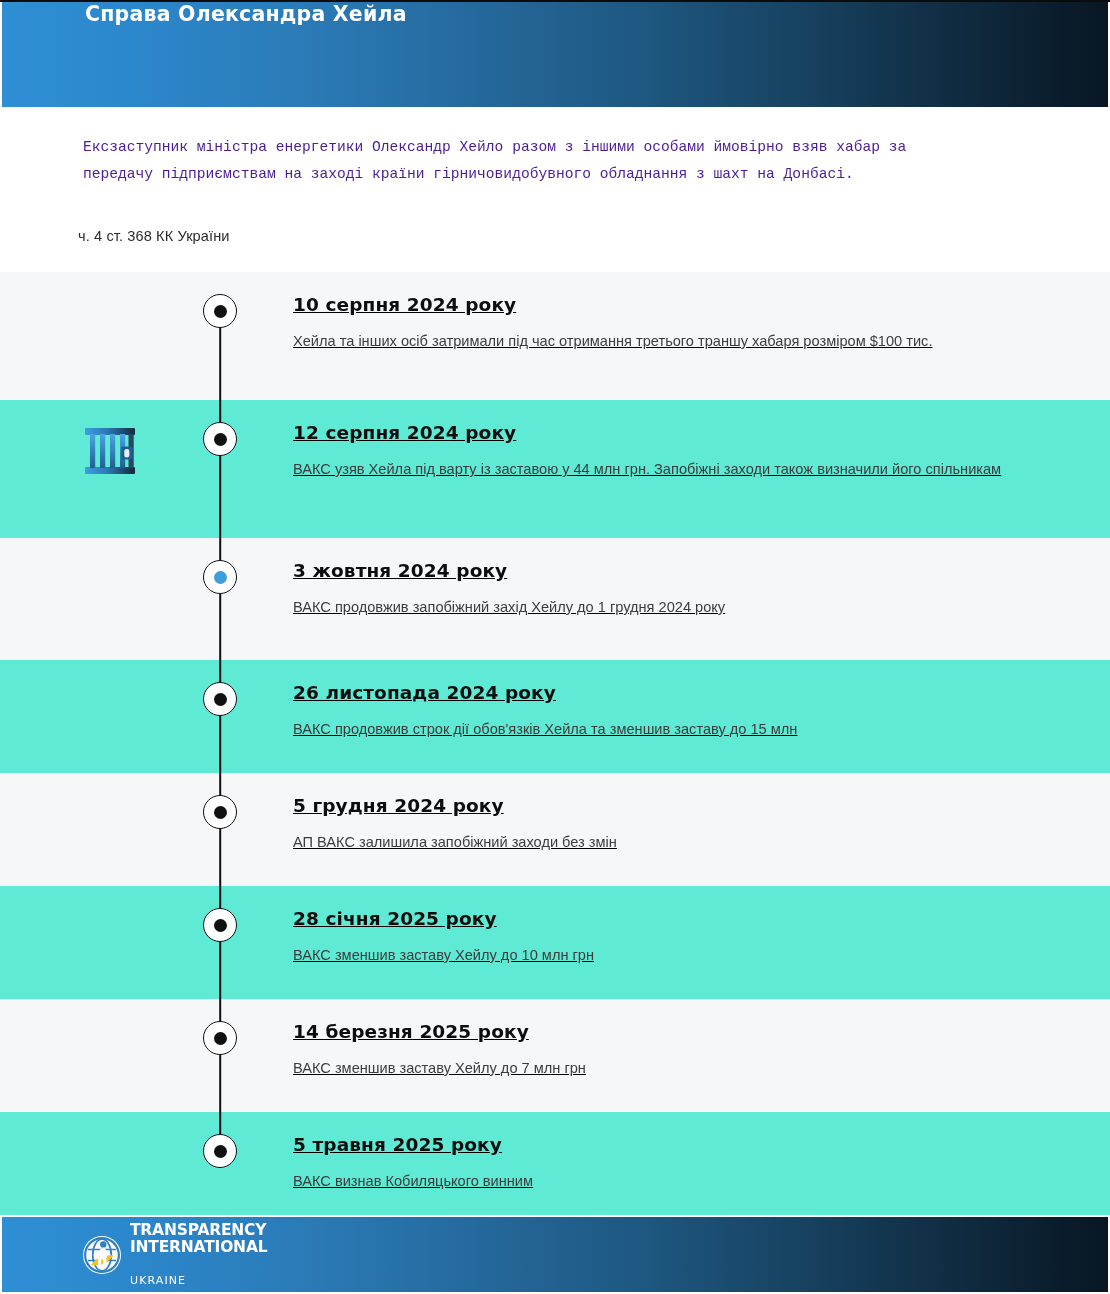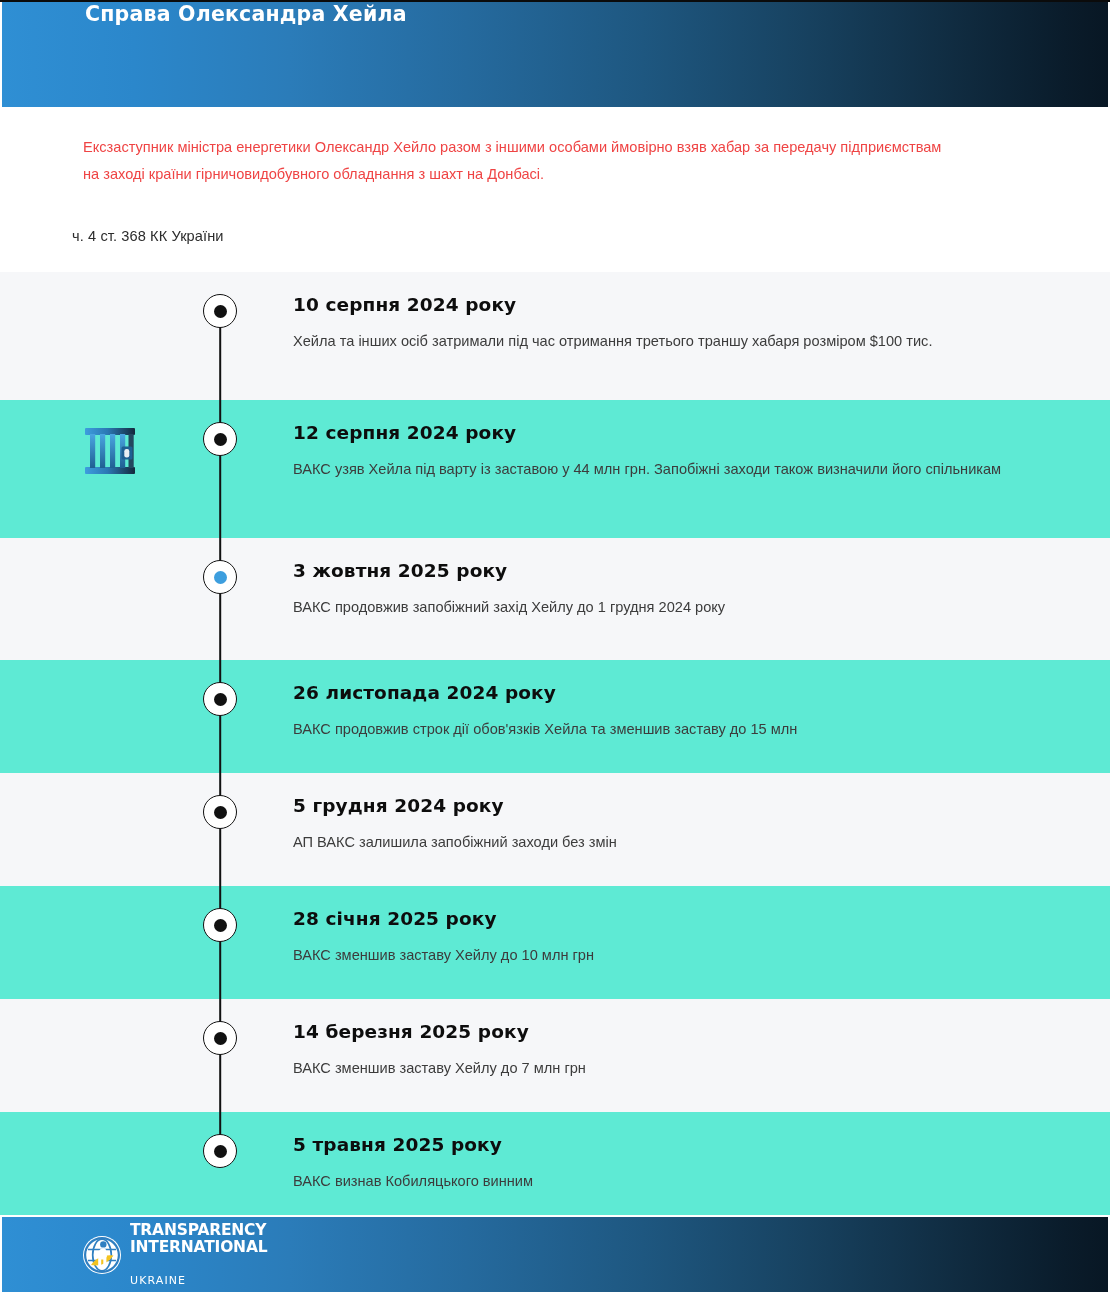--- a/index.html
+++ b/index.html
@@ -59,27 +59,27 @@
   .intro {
     position: absolute;
     left: 83px;
     top: 134px;
     width: 870px;
   }
 
   .intro-desc {
     font-size: 14.6px;
     line-height: 27px;
-    color: #ef4444;
-    font-family: Liberation Sans, sans-serif;
+    color: #4c1d95;
+    font-family: Liberation Mono, monospace;
   }
 
   .statute {
     position: absolute;
-    left: 72px;
+    left: 78px;
     top: 228px;
     font-size: 14.6px;
     color: #2c2c2c;
     letter-spacing: 0.1px;
   }
 
   
   .timeline {
     position: absolute;
     left: 0;
@@ -129,20 +129,21 @@
     height: 13px;
     border-radius: 50%;
     background: #111111;
   }
   .tl-marker.current .dot { background: #3d9ede; }
 
   .tl-body {
     margin-left: 293px;
     padding-right: 84px;
     padding-top: 22px;
+    text-decoration: underline;
   }
 
   .tl-date {
     font-size: 18.5px;
     font-weight: 700;
     color: #0d0d0d;
     letter-spacing: 0.1px;
     font-family: "DejaVu Sans", "Liberation Sans", sans-serif;
     white-space: nowrap;
   }
@@ -281,21 +282,21 @@
           <div class="tl-date">12 серпня 2024 року</div>
           <div class="tl-text">ВАКС узяв Хейла під варту із заставою у 44 млн грн. Запобіжні заходи також визначили його спільникам</div>
         </div>
       </div>
       <div class="tl-row alt" style="height: 122px;">
         <div class="tl-line"></div>
         <div class="tl-marker current">
           <span class="dot"></span>
         </div>
         <div class="tl-body">
-          <div class="tl-date">3 жовтня 2025 року</div>
+          <div class="tl-date">3 жовтня 2024 року</div>
           <div class="tl-text">ВАКС продовжив запобіжний захід Хейлу до 1 грудня 2024 року</div>
         </div>
       </div>
       <div class="tl-row" style="height: 113px;">
         <div class="tl-line"></div>
         <div class="tl-marker">
           <span class="dot"></span>
         </div>
         <div class="tl-body">
           <div class="tl-date">26 листопада 2024 року</div>

